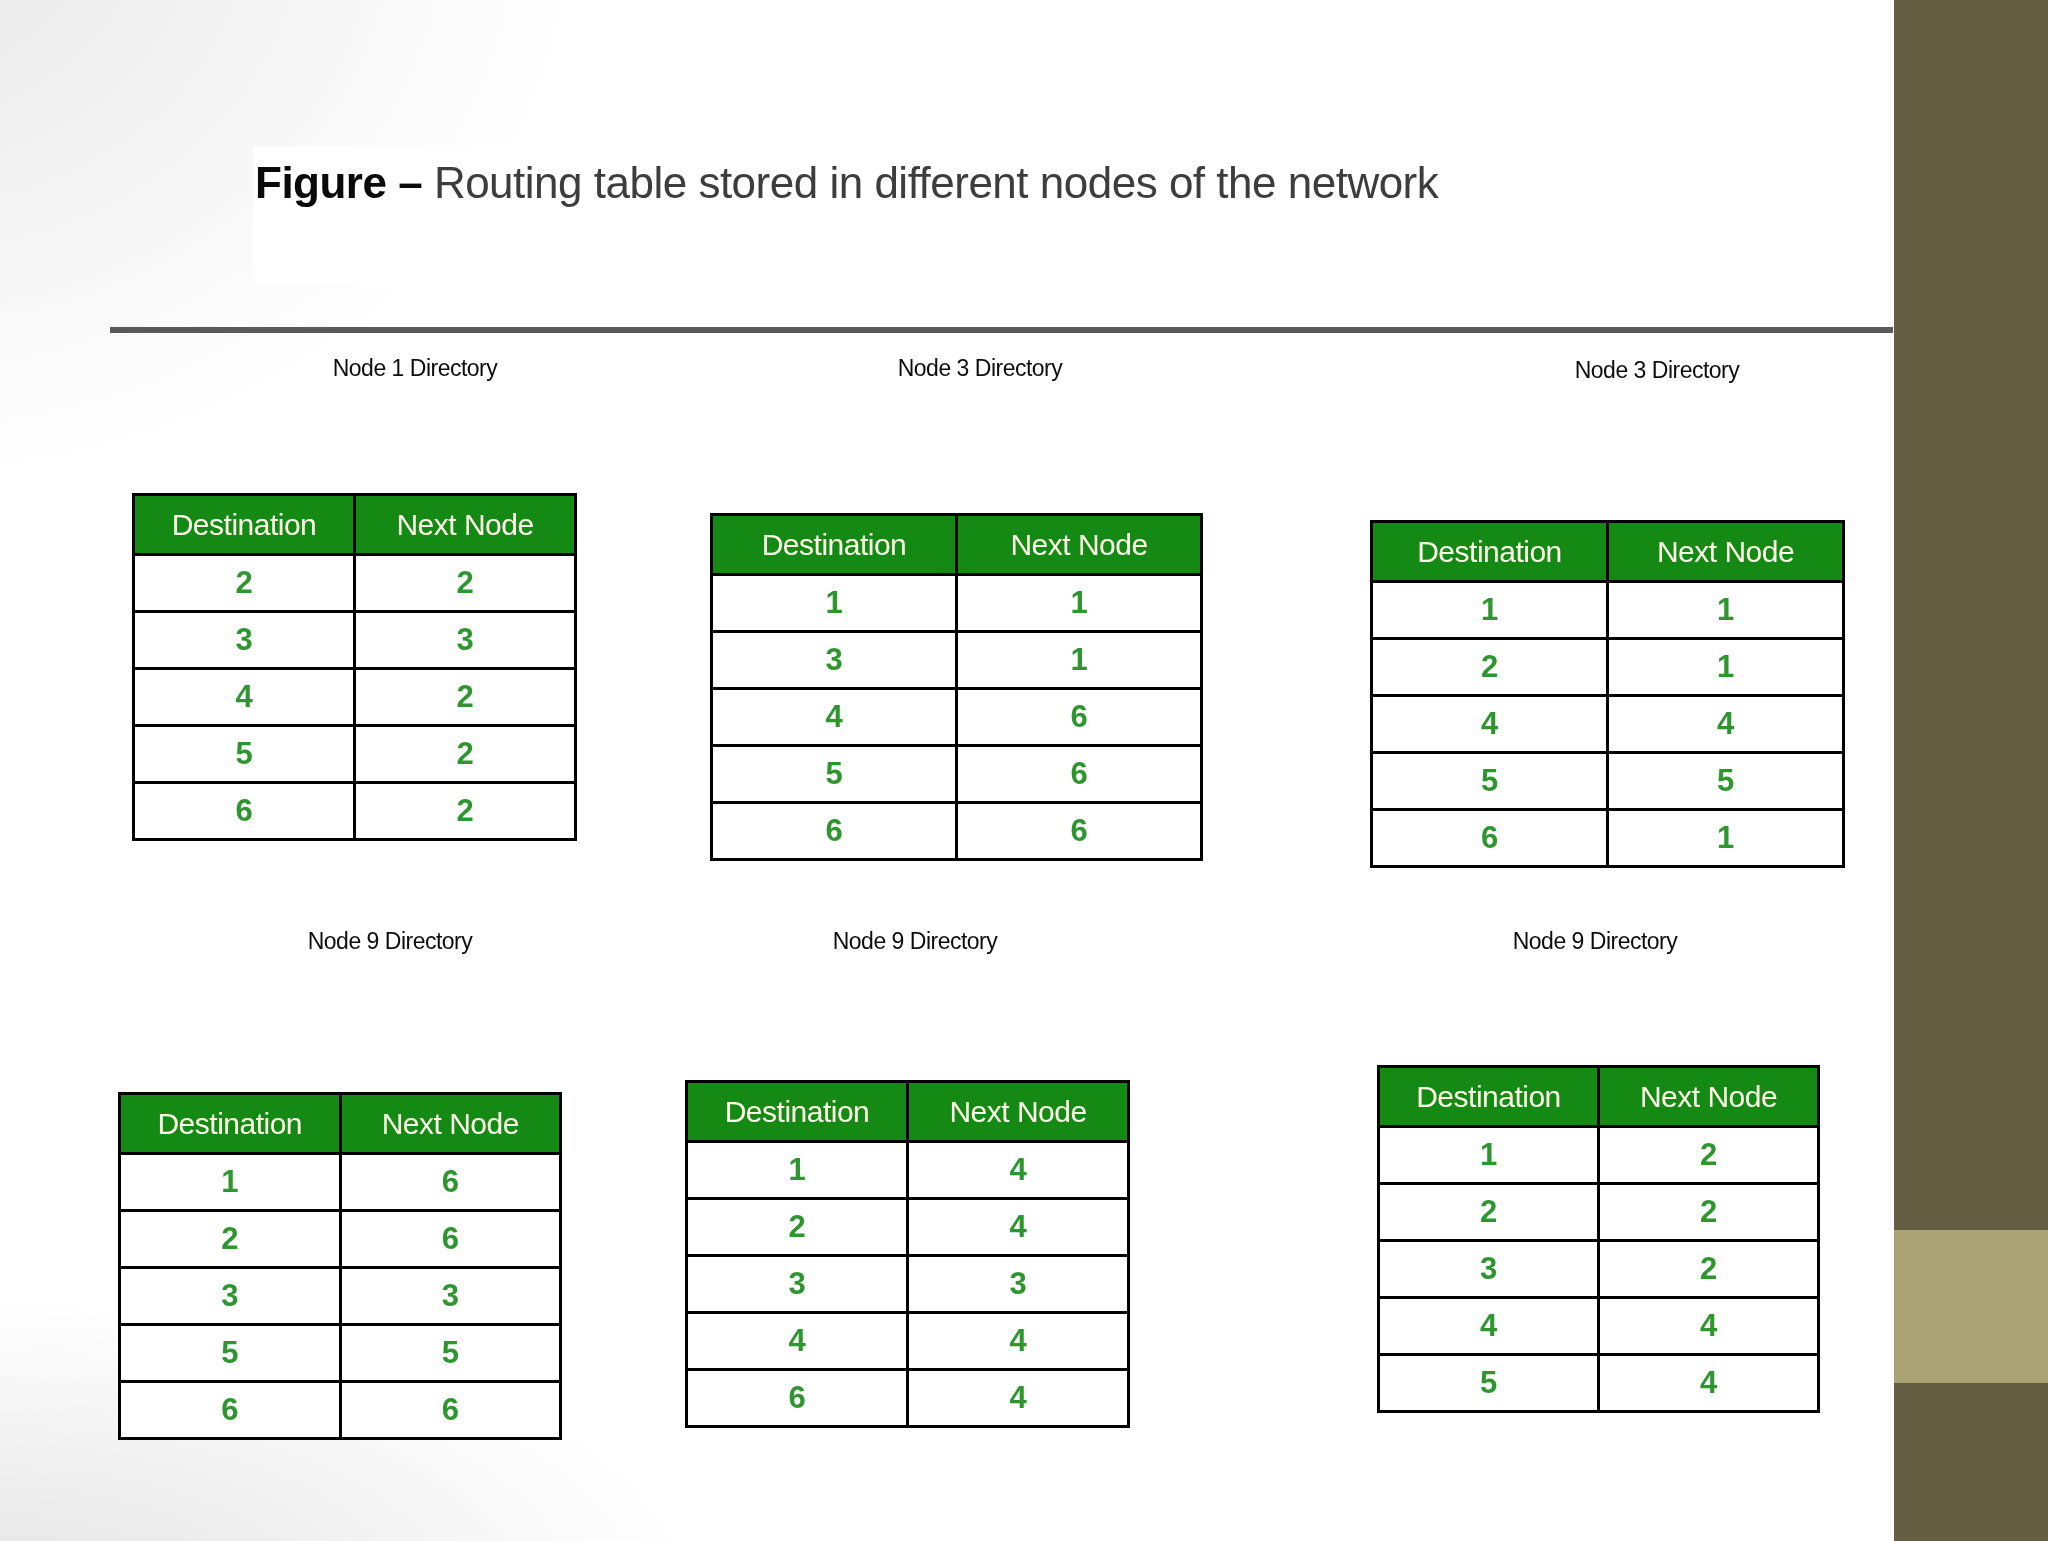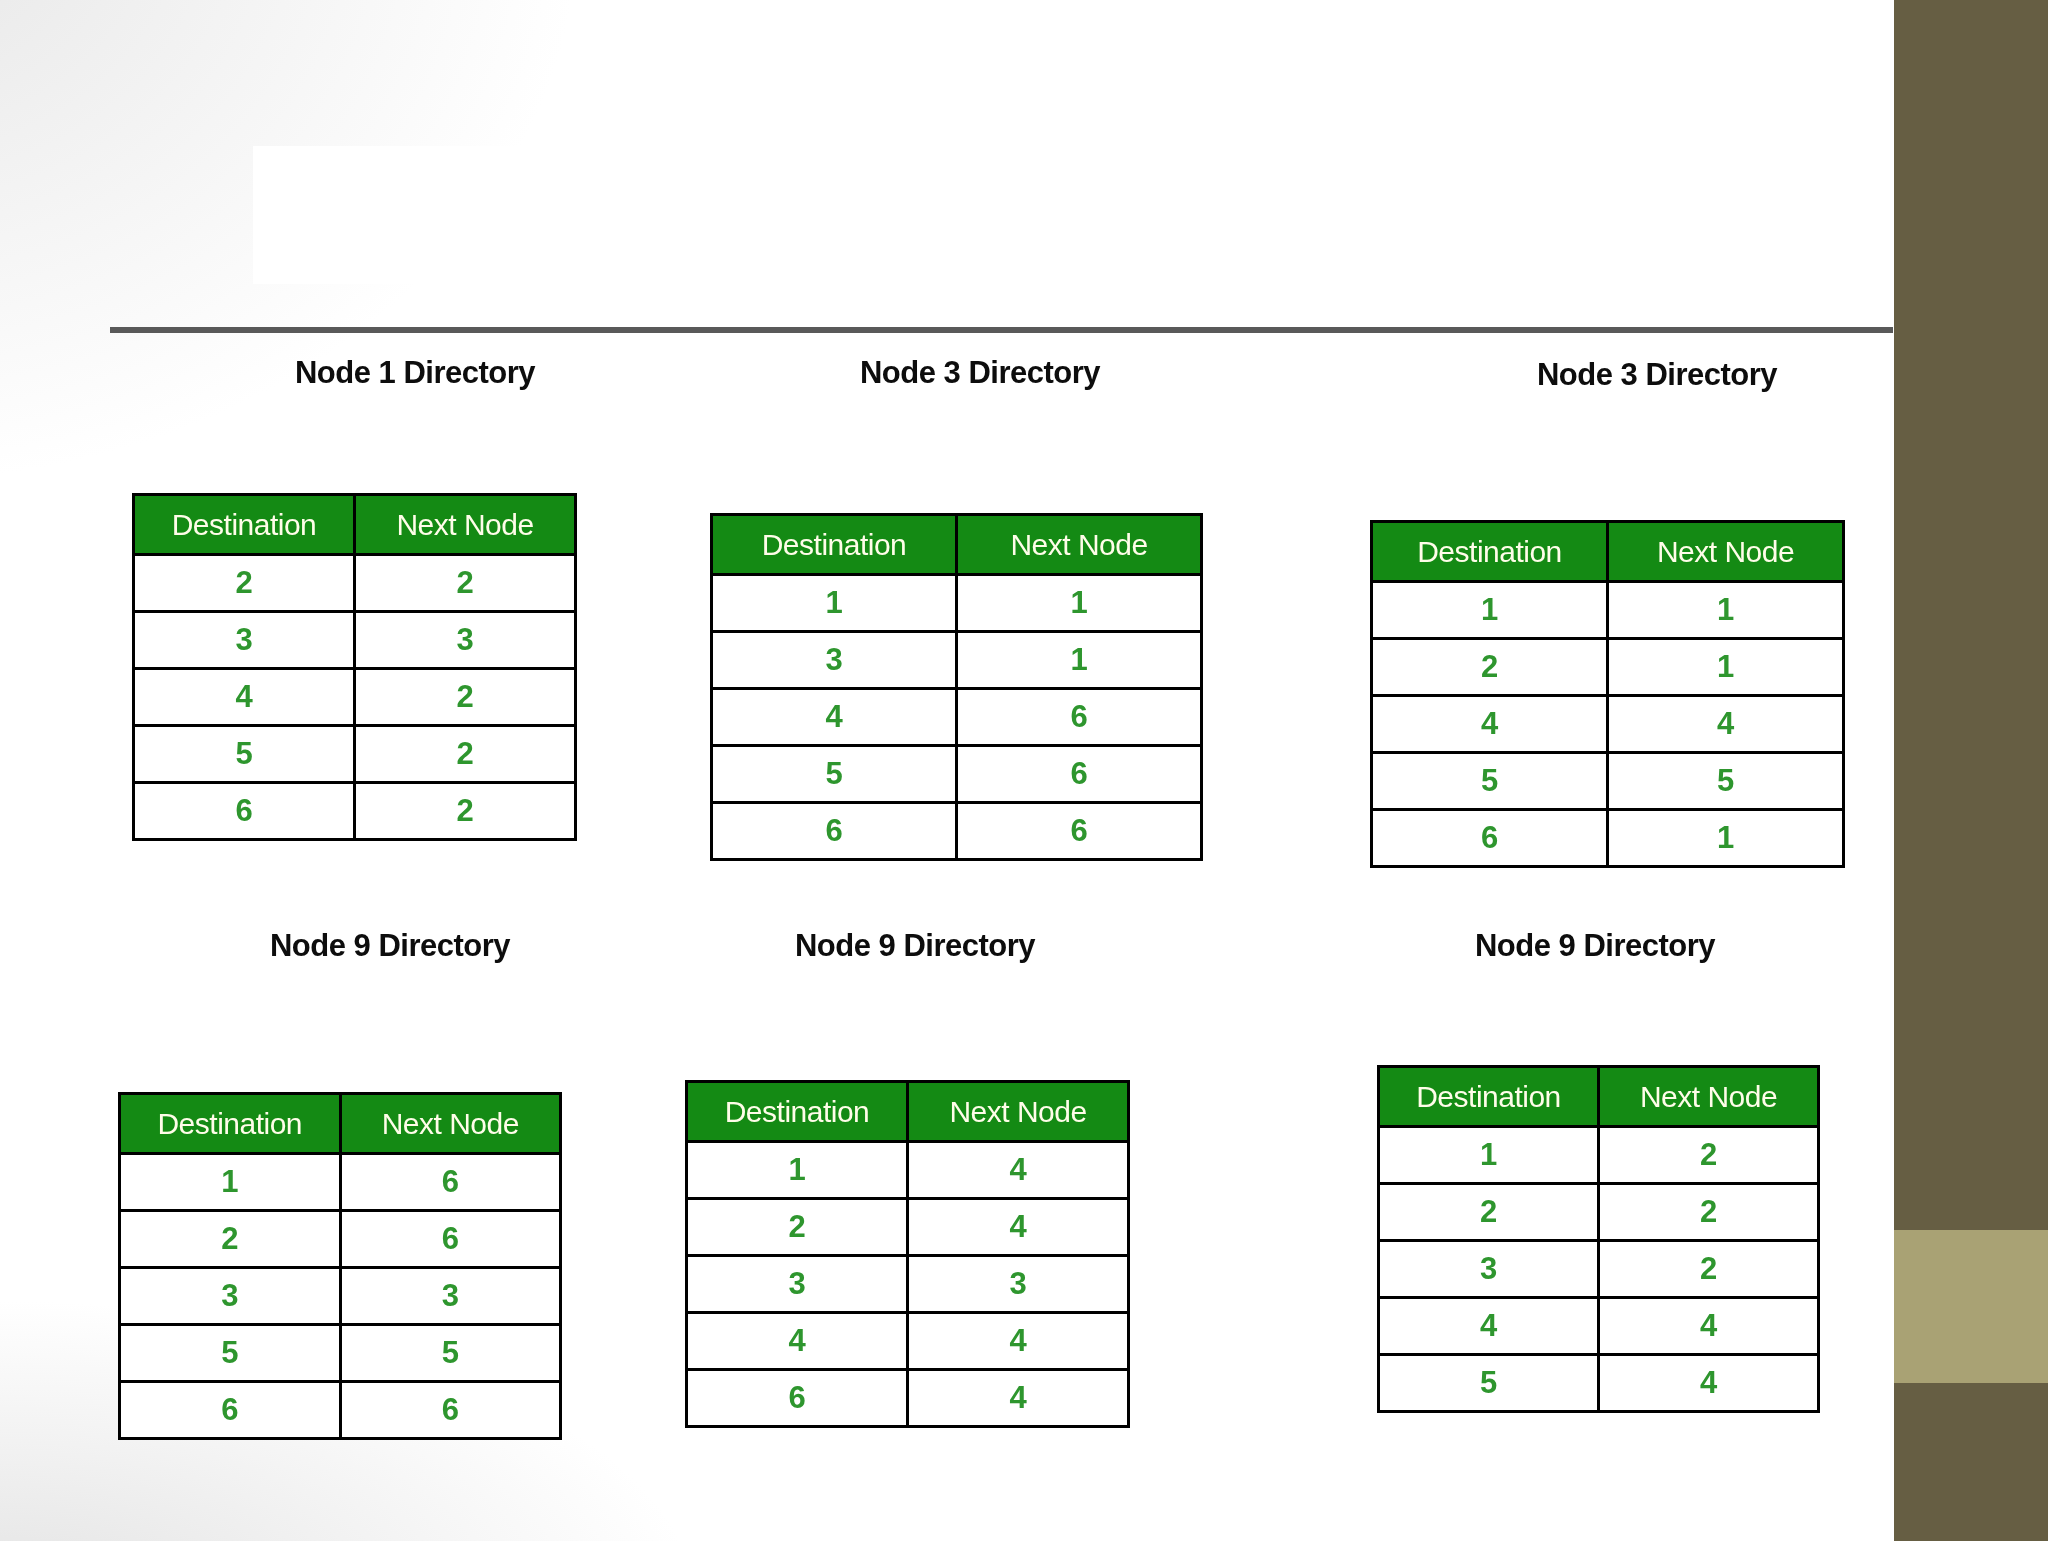--- a/index.html
+++ b/index.html
@@ -39,25 +39,24 @@
   }
   .divider {
     position: absolute;
     left: 110px; top: 327px;
     width: 1783px; height: 6px;
     background: var(--divider-gray, #595959);
   }
   .node-title {
     position: absolute;
     transform: translateX(-50%);
-    font-size: 31px;
+    font-size: 23px;
     letter-spacing: -0.5px;
     color: #0d0d0d;
     white-space: nowrap;
-    font-weight: bold;
   }
   table.rtable {
     position: absolute;
     border-collapse: collapse;
     table-layout: fixed;
     background: #ffffff;
     border: 3px solid var(--table-border, #000);
   }
   table.rtable th {
     width: 50%;
@@ -93,20 +92,21 @@
     background: var(--sidebar-light, #a9a274);
   }
 </style>
 </head>
 <body>
 
 <div class="slide">
 
   <div class="title-band"></div>
 
+  <h1 class="figure-caption"><span class="prefix">Figure – </span><span>Routing table stored in different nodes of the network</span></h1>
 
   <div class="divider"></div>
 
   <div class="node-title" style="left:415px; top:355px">Node 1 Directory</div>
   <table class="rtable" style="left:132px; top:493px; width:445px">
     <thead>
       <tr>
         <th>Destination</th>
         <th>Next Node</th>
       </tr>

